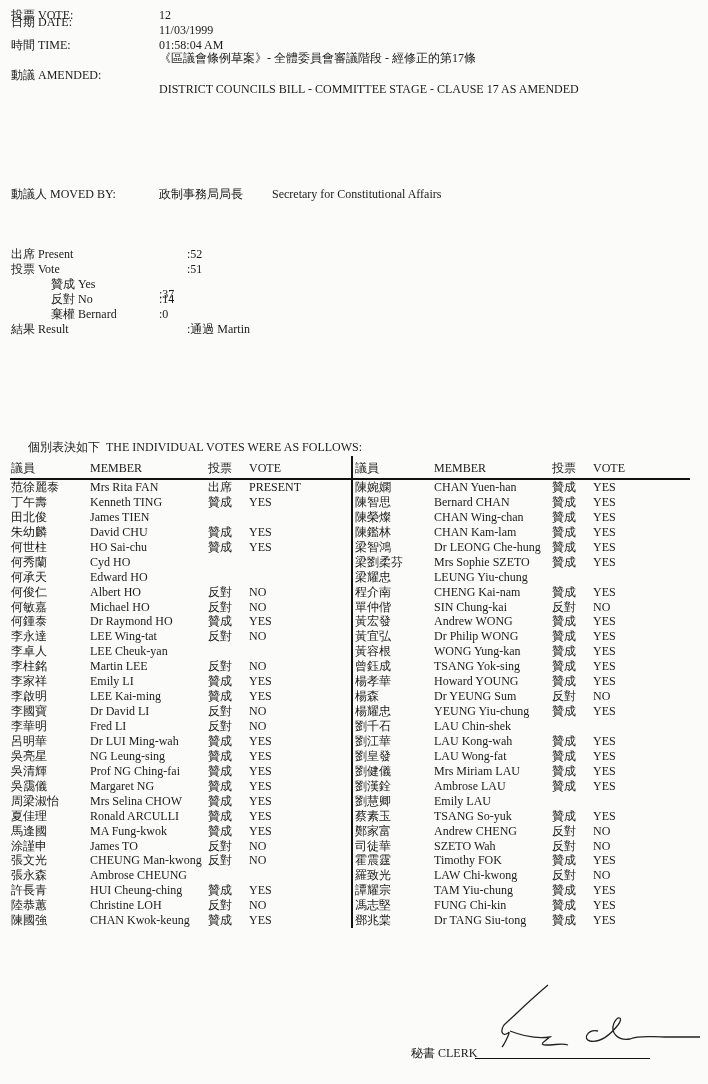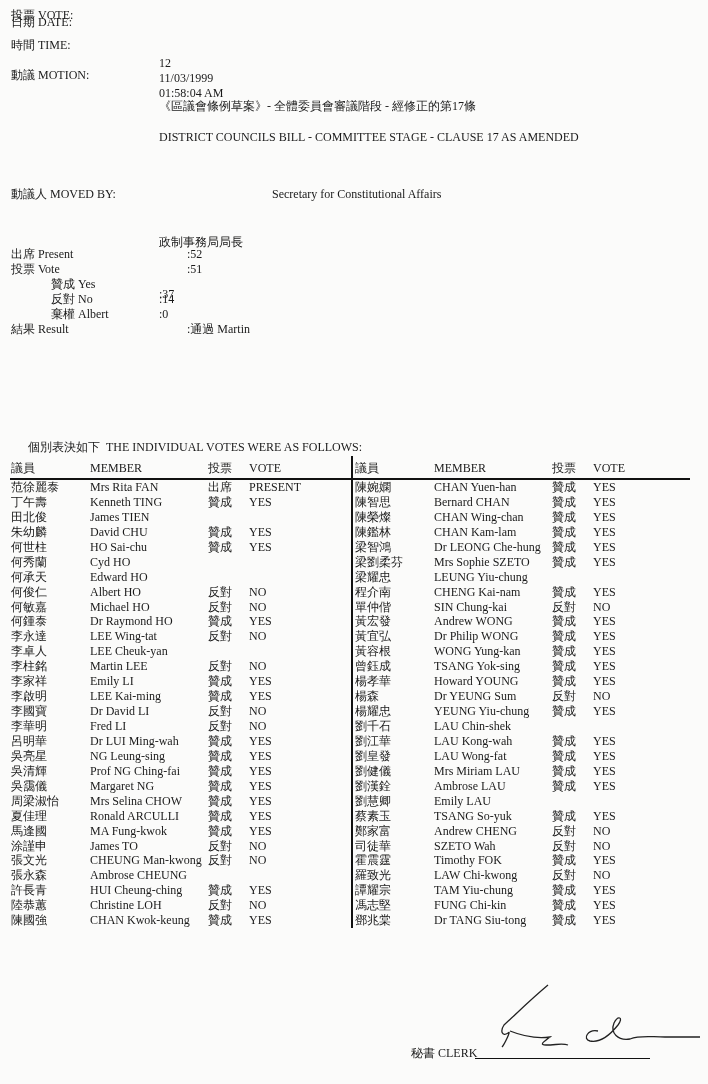--- a/index.html
+++ b/index.html
@@ -4,21 +4,21 @@
 <style>
   html, body { margin: 0; padding: 0; }
   body {
     width: 708px; height: 1084px; position: relative; overflow: hidden;
     background: #fbfbfa; color: #1a1a1a;
     font-family: "Liberation Serif", "DejaVu Serif", serif;
     font-size: 12px; line-height: 15px;
   }
   .abs { position: absolute; white-space: nowrap; }
   .hdr-label { left: 11px; }
-  .hdr-value { left: 159px; margin-top: 48px; }
+  .hdr-value { left: 159px; }
   .table-hline { position: absolute; left: 10px; width: 680px; top: 478px; height: 1.5px; background: #111; }
   .table-vline { position: absolute; left: 351px; top: 456px; width: 2px; height: 472px; background: #111; }
   .col { position: absolute; top: 461px; }
   .row { position: relative; height: 14.95px; white-space: nowrap; }
   .row span { position: absolute; top: 0; }
   .c-cn { left: 0; }
   .c-en { left: 79px; }
   .c-vcn { left: 197px; }
   .c-ven { left: 238px; }
   .head-row { height: 18px; }
@@ -29,37 +29,37 @@
 </head>
 <body>
 
 <div class="abs hdr-label" style="top:8px">投票 VOTE:</div>
 <div class="abs hdr-value" style="top:8px">12</div>
 <div class="abs hdr-label" style="top:15px">日期 DATE:</div>
 <div class="abs hdr-value" style="top:23px">11/03/1999</div>
 <div class="abs hdr-label" style="top:38px">時間 TIME:</div>
 <div class="abs hdr-value" style="top:38px">01:58:04 AM</div>
 
-<div class="abs hdr-label" style="top:68px">動議 MOTION:</div>
+<div class="abs hdr-label" style="top:68px">動議 AMENDED:</div>
 <div class="abs hdr-value" style="top:51px">《區議會條例草案》- 全體委員會審議階段 - 經修正的第17條</div>
 <div class="abs hdr-value" style="top:82px">DISTRICT COUNCILS BILL - COMMITTEE STAGE - CLAUSE 17 AS AMENDED</div>
 
 <div class="abs hdr-label" style="top:187px">動議人 MOVED BY:</div>
 <div class="abs hdr-value" style="top:187px">政制事務局局長</div>
 <div class="abs" style="left:272px; top:187px">Secretary for Constitutional Affairs</div>
 
 <div class="abs" style="left:11px; top:247px">出席 Present</div>
 <div class="abs" style="left:187px; top:247px">:52</div>
 <div class="abs" style="left:11px; top:262px">投票 Vote</div>
 <div class="abs" style="left:187px; top:262px">:51</div>
 <div class="abs" style="left:51px; top:277px">贊成 Yes</div>
 <div class="abs" style="left:159px; top:287px">:37</div>
 <div class="abs" style="left:51px; top:292px">反對 No</div>
 <div class="abs" style="left:159px; top:292px">:14</div>
-<div class="abs" style="left:51px; top:307px">棄權 Albert</div>
+<div class="abs" style="left:51px; top:307px">棄權 Bernard</div>
 <div class="abs" style="left:159px; top:307px">:0</div>
 <div class="abs" style="left:11px; top:322px">結果 Result</div>
 <div class="abs" style="left:187px; top:322px">:通過 Martin</div>
 
 <div class="abs" style="left:28px; top:440px">個別表決如下</div>
 <div class="abs" style="left:106px; top:440px">THE INDIVIDUAL VOTES WERE AS FOLLOWS:</div>
 
 <div class="table-hline"></div>
 <div class="table-vline"></div>
 

